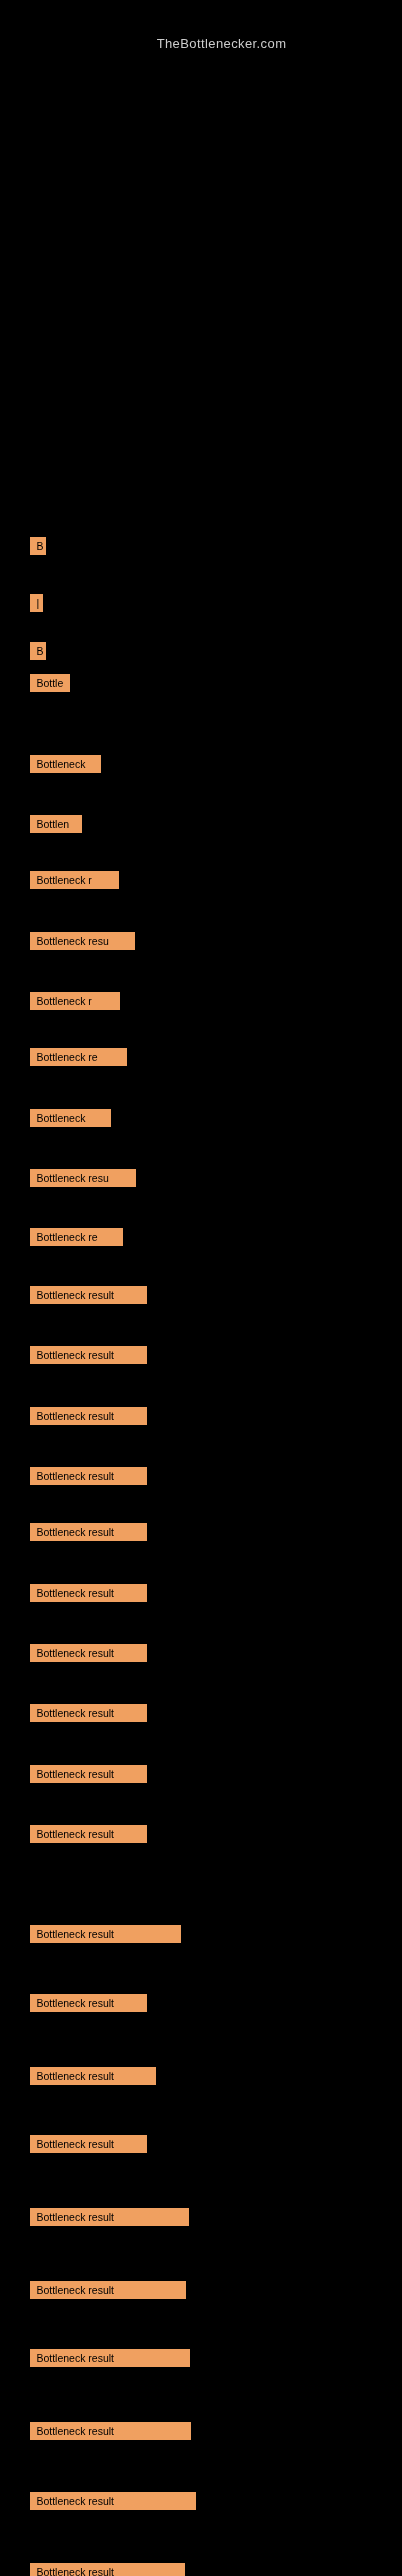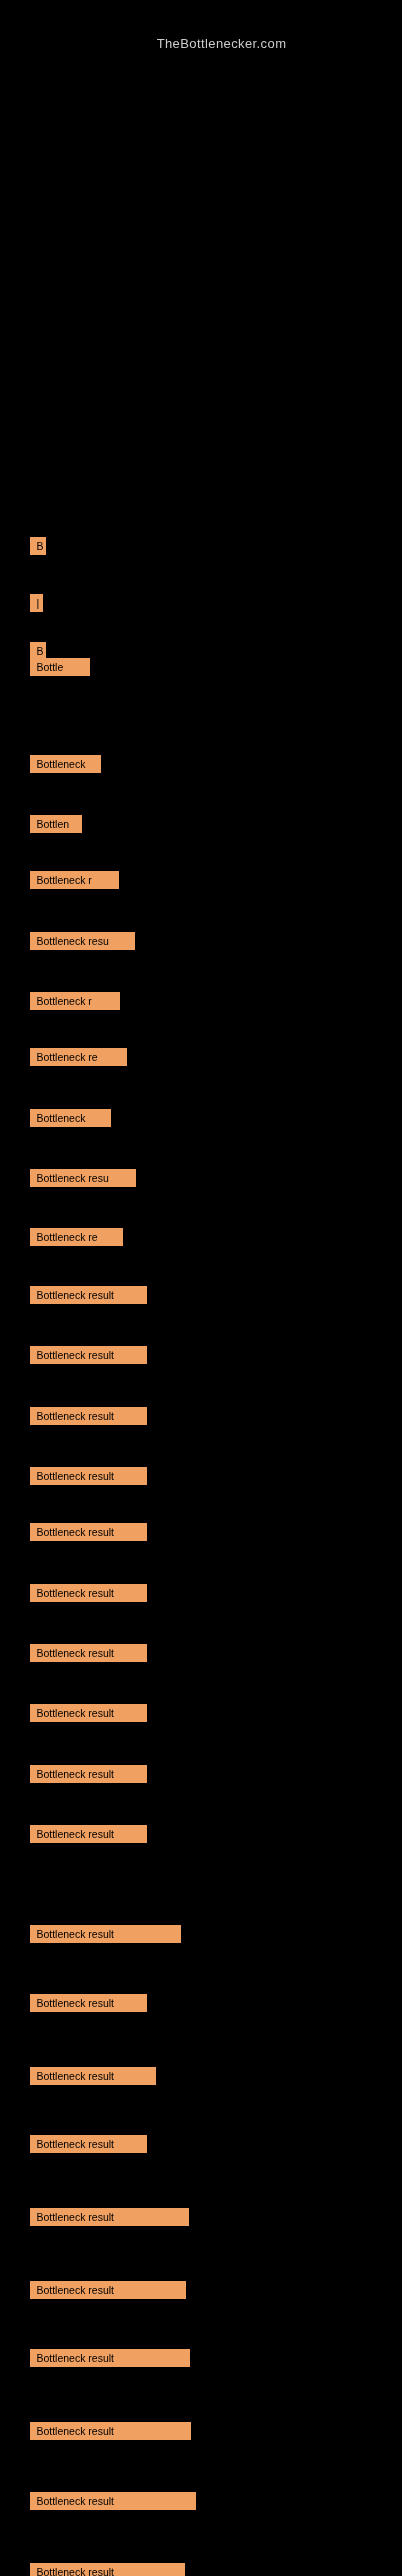--- a/index.html
+++ b/index.html
@@ -38,21 +38,21 @@
   </style>
 </head>
 <body>
 
 <div class="site-title">TheBottlenecker.com</div>
 
 <div id="items-container">
     <div class="bottleneck-item" style="top: 507px; width: 16px;">B</div>
     <div class="bottleneck-item" style="top: 564px; width: 6.4px;">|</div>
     <div class="bottleneck-item" style="top: 612px; width: 16px;">B</div>
-    <div class="bottleneck-item" style="top: 628px; width: 60px;">Bottle</div>
+    <div class="bottleneck-item" style="top: 644px; width: 40px;">Bottle</div>
     <div class="bottleneck-item" style="top: 725px; width: 71px;">Bottleneck</div>
     <div class="bottleneck-item" style="top: 785px; width: 52px;">Bottlen</div>
     <div class="bottleneck-item" style="top: 841px; width: 89px;">Bottleneck r</div>
     <div class="bottleneck-item" style="top: 902px; width: 105px;">Bottleneck resu</div>
     <div class="bottleneck-item" style="top: 962px; width: 90px;">Bottleneck r</div>
     <div class="bottleneck-item" style="top: 1018px; width: 97px;">Bottleneck re</div>
     <div class="bottleneck-item" style="top: 1079px; width: 81px;">Bottleneck</div>
     <div class="bottleneck-item" style="top: 1139px; width: 106px;">Bottleneck resu</div>
     <div class="bottleneck-item" style="top: 1198px; width: 93px;">Bottleneck re</div>
     <div class="bottleneck-item" style="top: 1256px; width: 117px;">Bottleneck result</div>

